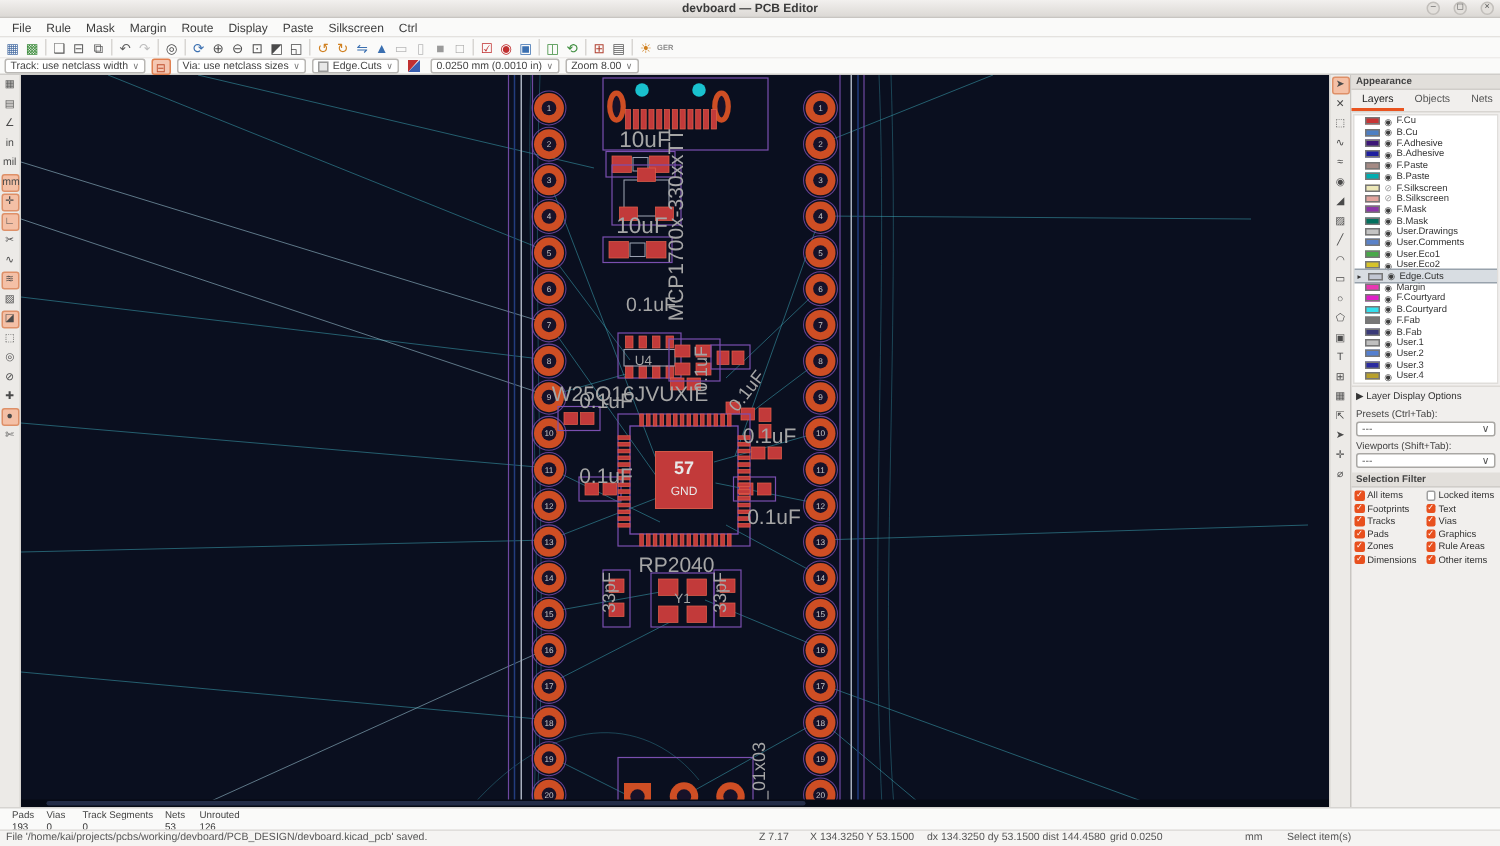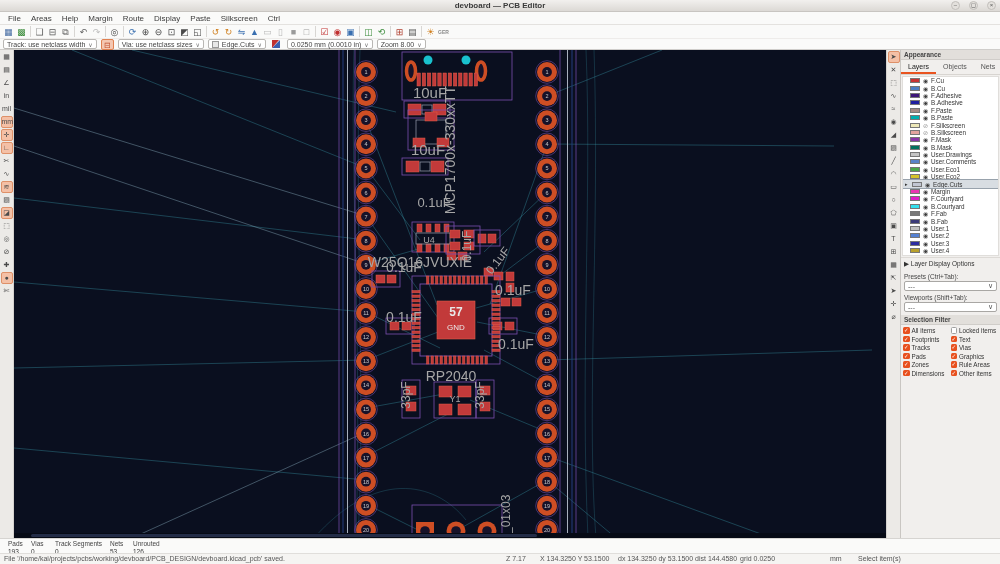--- a/index.html
+++ b/index.html
@@ -100,22 +100,22 @@
     <div class="title">devboard — PCB Editor</div>
     <div class="winbtns">
       <div class="winbtn">–</div>
       <div class="winbtn">◻</div>
       <div class="winbtn">×</div>
     </div>
   </div>
 
   <div id="menubar">
       <div class="menu-item">File</div>
-      <div class="menu-item">Areas</div>
-      <div class="menu-item">Help</div>
+      <div class="menu-item">Rule</div>
+      <div class="menu-item">Mask</div>
       <div class="menu-item">Margin</div>
       <div class="menu-item">Route</div>
       <div class="menu-item">Display</div>
       <div class="menu-item">Paste</div>
       <div class="menu-item">Silkscreen</div>
       <div class="menu-item">Ctrl</div>
     </div>
 
   <div id="toolbar1">
       <div class="tb-icon" style="color: rgb(74, 111, 165);">▦</div>

